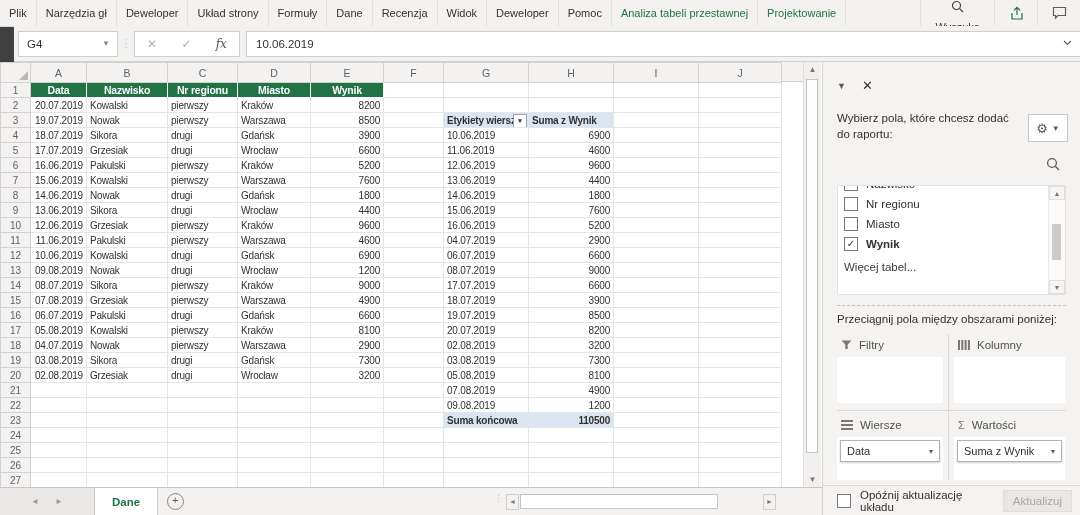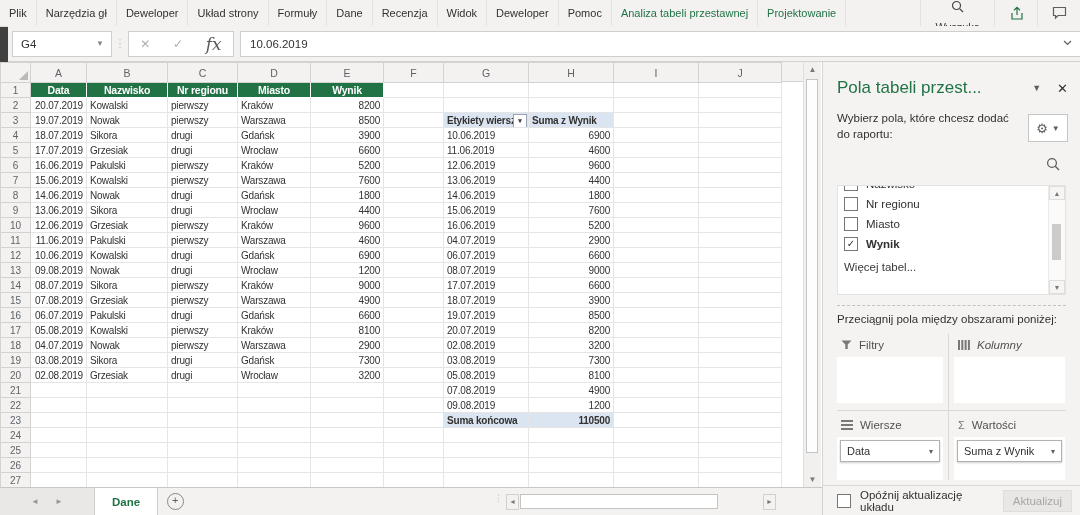--- a/index.html
+++ b/index.html
@@ -8,31 +8,31 @@
   
   .ribbon{position:absolute;top:0;left:0;right:0;height:26px;background:#f3f2f1;
           border-bottom:1px solid #dddbd9;display:flex;align-items:stretch;font-size:11px;}
   .rtabs{display:flex;align-items:stretch;}
   .rtab{display:flex;align-items:center;padding:0 9px;border-right:1px solid #e3e1df;white-space:nowrap;cursor:default;}
   .rtab.ctx{color:#217346;}
   .ribbon-right{margin-left:auto;display:flex;align-items:stretch;}
   .rsearch{display:flex;align-items:center;gap:8px;padding:0 14px;border-left:1px solid #e3e1df;color:#3b3a39;flex-direction:column;}
   .ricon{display:flex;align-items:center;justify-content:center;width:42px;border-left:1px solid #e3e1df;}
   
-  .fbar{position:absolute;top:26px;left:8px;right:0;height:36px;background:#f3f2f1;
+  .fbar{position:absolute;top:26px;left:14px;right:0;height:36px;background:#f3f2f1;
         border-bottom:1px solid #d4d2d0;display:flex;align-items:center;box-sizing:border-box;}
   .namebox{margin-left:4px;width:98px;height:24px;background:#fff;border:1px solid #d0cecc;
            display:flex;align-items:center;font-size:11.5px;}
   .nametext{flex:1;padding-left:8px;}
   .namecaret{width:22px;text-align:center;color:#8a8886;font-size:8px;}
   .fdots{width:16px;text-align:center;color:#c4c2c0;font-size:11px;}
   .fxbox{width:104px;height:24px;background:#fff;border:1px solid #d0cecc;
          display:flex;align-items:center;justify-content:space-around;}
   .fxcancel,.fxok{color:#b2b0ae;font-size:12px;}
-  .fxfx{font-family:"DejaVu Serif",serif;font-style:italic;font-size:17px;color:#5a5856;}
+  .fxfx{font-family:"DejaVu Serif",serif;font-style:italic;font-size:12px;color:#5a5856;}
   .finput{flex:1;height:24px;background:#fff;border:1px solid #d0cecc;border-right:none;
           margin-left:6px;display:flex;align-items:center;padding-left:9px;font-size:11.5px;position:relative;}
   .fchev{position:absolute;right:8px;top:8px;}
   
   .gridwrap{position:absolute;top:62px;left:0;width:822px;height:425px;background:#fff;overflow:hidden;}
   table.sheet{border-collapse:collapse;table-layout:fixed;font-size:10px;letter-spacing:-0.2px;}
   .sheet thead th{height:19px;background:#f3f2f1;border:1px solid #d4d2d0;color:#5f6368;
                   font-weight:normal;font-size:10.5px;letter-spacing:0;padding:0;}
   .sheet thead th.corner{position:relative;}
   .sheet thead th.corner::after{content:"";position:absolute;right:2px;bottom:2px;
@@ -88,21 +88,21 @@
   .flup,.fldn{position:absolute;left:0;right:0;height:14px;text-align:center;font-size:7px;
               color:#7a7876;line-height:14px;background:#f6f5f4;border:1px solid #e0dedc;box-sizing:border-box;}
   .flup{top:0;} .fldn{bottom:0;}
   .flthumb{position:absolute;top:38px;left:3px;width:9px;height:36px;background:#cdcbc9;}
   .pdiv{position:absolute;top:243px;left:14px;right:14px;border-top:1px dashed #c4c2c0;}
   .dragtext{position:absolute;top:251px;left:14px;right:8px;color:#323130;}
   .areas{position:absolute;top:272px;left:14px;right:14px;height:146px;}
   .vdiv{position:absolute;left:111px;top:0;bottom:0;border-left:1px solid #dad8d6;}
   .hdiv{position:absolute;top:76px;left:0;right:0;border-top:1px solid #dad8d6;}
   .arealabel{position:absolute;display:flex;align-items:center;gap:7px;color:#515150;height:16px;}
-  .al-filters{top:3px;left:4px;} .al-columns{top:3px;left:121px;font-style:italic;}
+  .al-filters{top:3px;left:4px;} .al-columns{top:3px;left:121px;}
   .al-rows{top:83px;left:4px;justify-content:flex-end;}   .al-values{top:83px;left:121px;}
   .areabox{position:absolute;background:#fff;}
   .ab-filters{top:23px;left:0;width:106px;height:46px;}
   .ab-columns{top:23px;left:117px;width:111px;height:46px;}
   .ab-rows{top:103px;left:0;width:106px;height:43px;}
   .ab-values{top:103px;left:117px;width:111px;height:43px;}
   .pill{margin:3px;height:20px;background:#fff;border:1px solid #b4b2b0;
         box-shadow:0 1px 2px rgba(0,0,0,0.2);display:flex;align-items:center;
         padding:0 6px;font-size:11px;color:#323130;}
   .pcaret{margin-left:auto;font-size:8px;color:#605e5c;}
@@ -587,21 +587,20 @@
     <div class="headext"></div>
     <div class="vscroll">
       <div class="vsup">▲</div>
       <div class="vsthumb"></div>
       <div class="vsdn">▼</div>
     </div>
   </div>
 
   <div class="pane">
     <div class="ptitlebar">
-      <span class="ptitle">Pola tabeli przest...</span>
       <span class="ptcaret">▼</span>
       <span class="pclose">✕</span>
     </div>
     <div class="psub">Wybierz pola, które chcesz dodać do raportu:</div>
     <div class="gearbox">
       <span class="gearglyph">⚙</span>
       <span class="gearcaret">▼</span>
     </div>
     <span class="searchglyph2">
       <svg width="14" height="14" viewBox="0 0 14 14">

